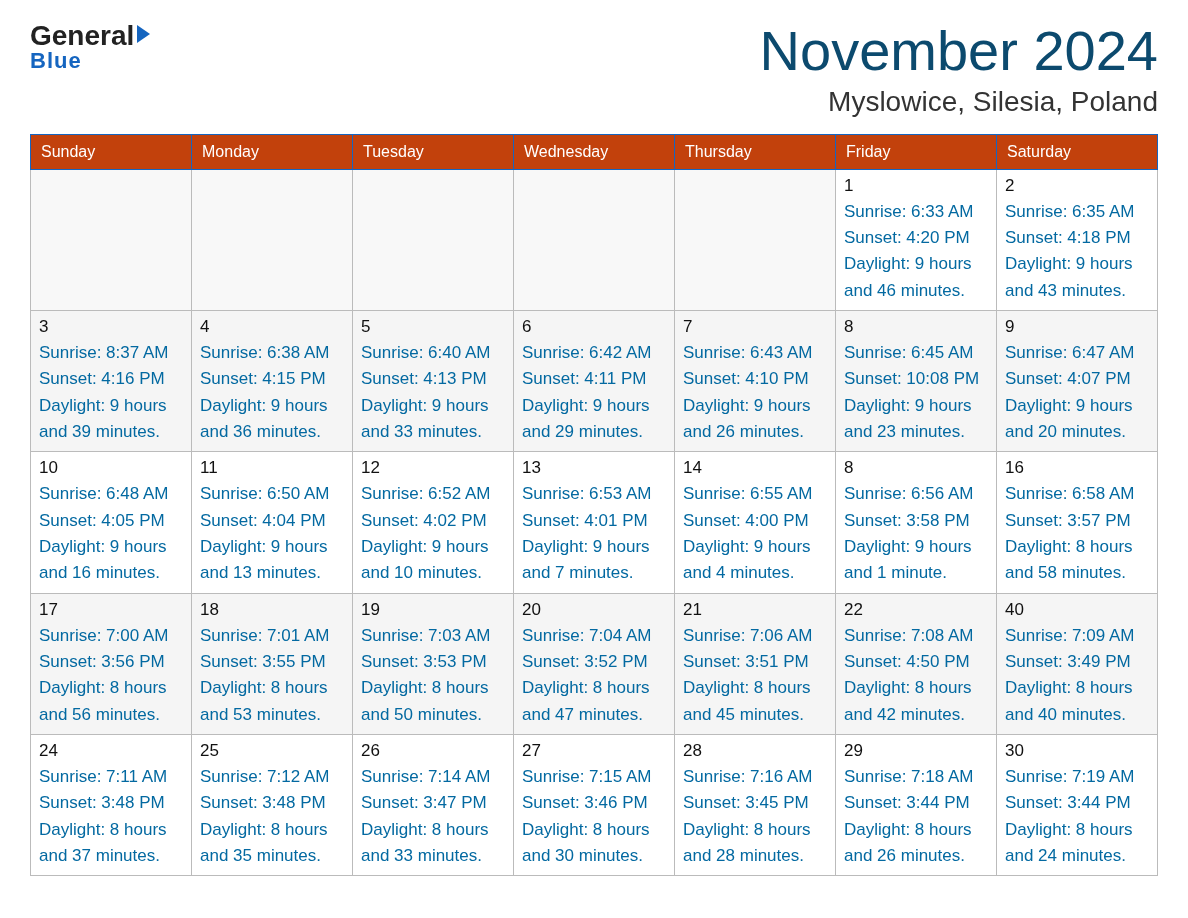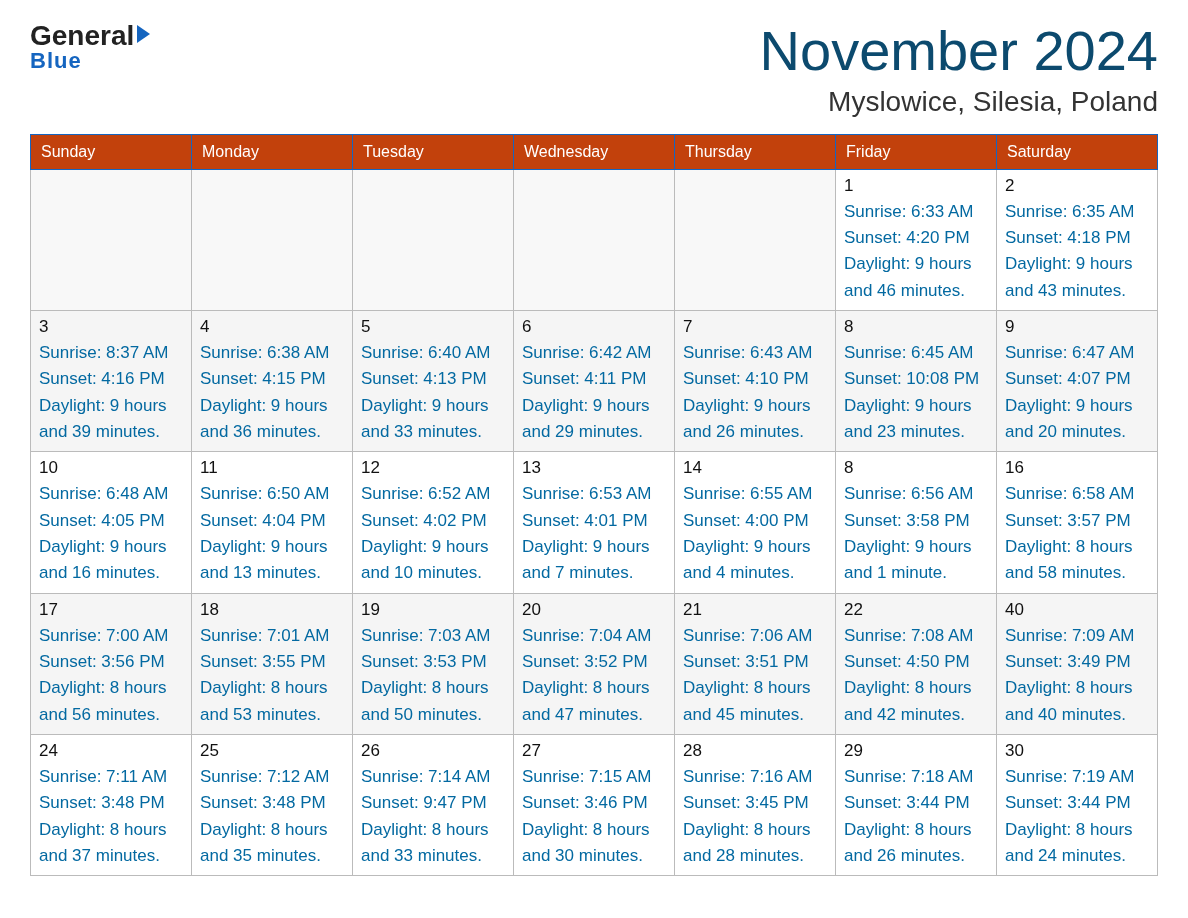--- a/index.html
+++ b/index.html
@@ -316,21 +316,21 @@
         <td>
           <span class="day-number">25</span>
           <div class="day-info" style="white-space: pre-line;">Sunrise: 7:12 AM
 Sunset: 3:48 PM
 Daylight: 8 hours
 and 35 minutes.</div>
         </td>
         <td>
           <span class="day-number">26</span>
           <div class="day-info" style="white-space: pre-line;">Sunrise: 7:14 AM
-Sunset: 9:47 PM
+Sunset: 3:47 PM
 Daylight: 8 hours
 and 33 minutes.</div>
         </td>
         <td>
           <span class="day-number">27</span>
           <div class="day-info" style="white-space: pre-line;">Sunrise: 7:15 AM
 Sunset: 3:46 PM
 Daylight: 8 hours
 and 30 minutes.</div>
         </td>

